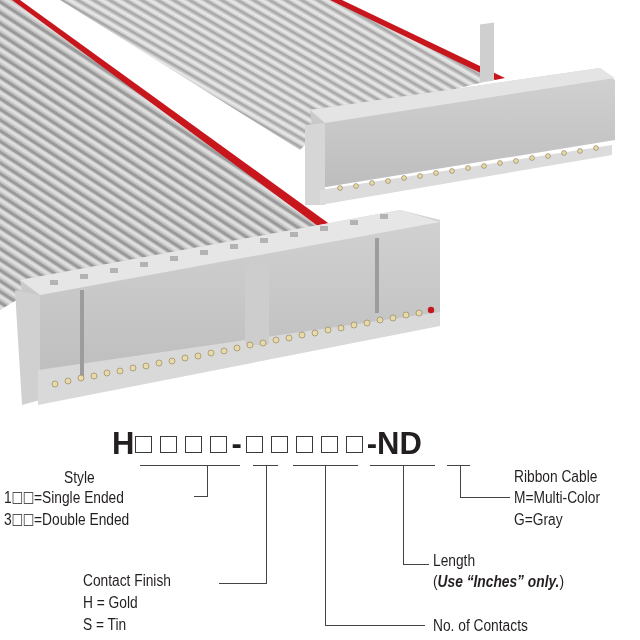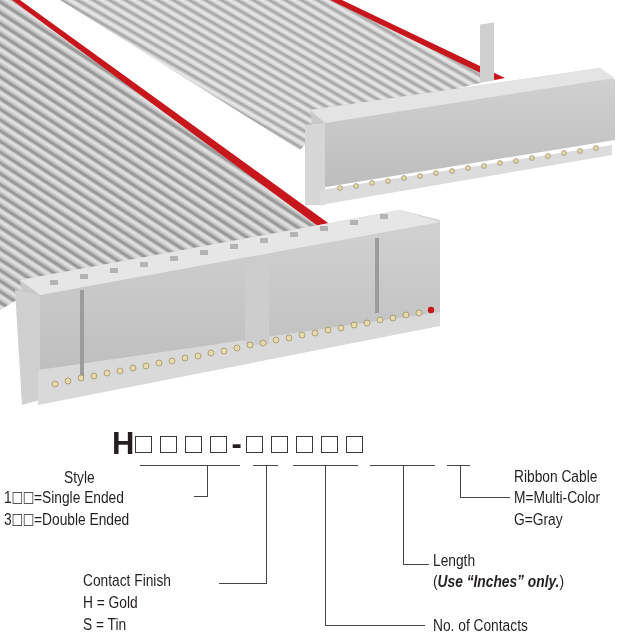--- a/index.html
+++ b/index.html
@@ -138,20 +138,21 @@
   <span class="box first"></span>
   <span class="box"></span>
   <span class="box"></span>
   <span class="box"></span>
   <span class="txt">-</span>
   <span class="box"></span>
   <span class="box"></span>
   <span class="box"></span>
   <span class="box"></span>
   <span class="box"></span>
+  <span class="txt">-ND</span>
 </div>
 
 <div>
 
   <div class="line" style="left:140px;top:465px;width:100px;height:1.3px;"></div>
   <div class="line" style="left:207px;top:465px;width:1.3px;height:32px;"></div>
   <div class="line" style="left:194px;top:496px;width:14px;height:1.3px;"></div>
 
   <div class="line" style="left:253px;top:465px;width:25px;height:1.3px;"></div>
   <div class="line" style="left:266px;top:465px;width:1.3px;height:118px;"></div>

